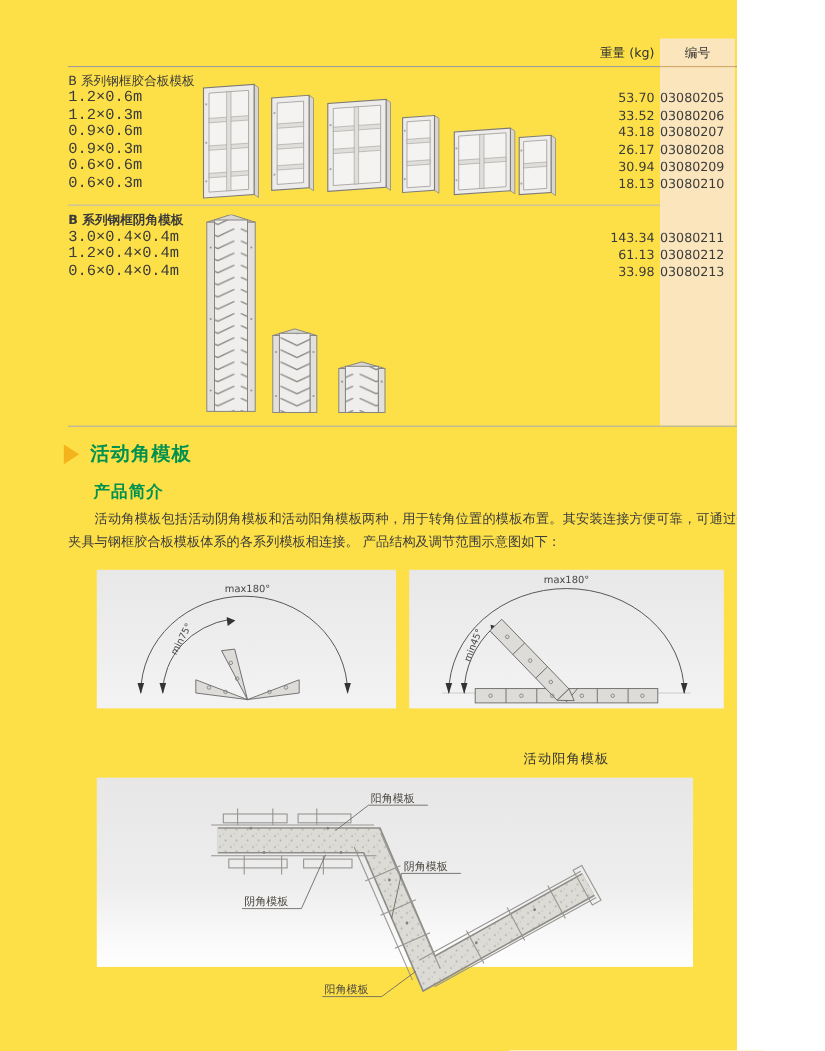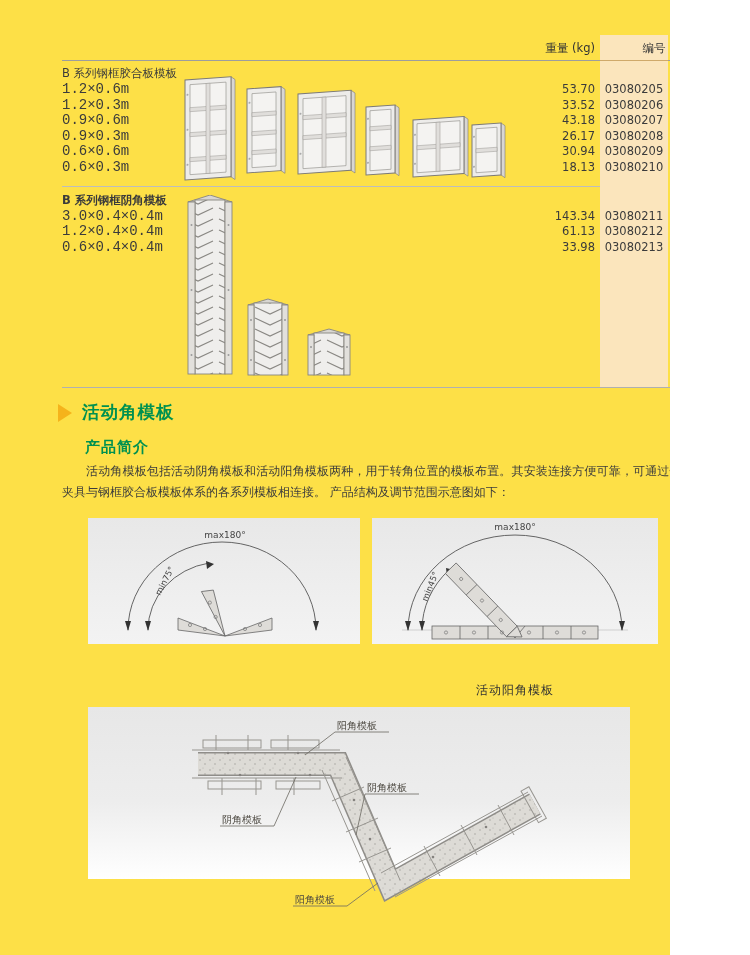--- a/index.html
+++ b/index.html
@@ -3,27 +3,27 @@
 <meta charset="utf-8">
 <style>
   html,body{margin:0;padding:0;background:#fff;}
   .page{position:relative;width:670px;height:955px;background:#fde047;overflow:hidden;
         font-family:"DejaVu Sans","Liberation Sans",sans-serif;color:#3b3b3b;}
   .abs{position:absolute;}
   
   .code-col{position:absolute;left:600px;top:35px;width:68px;height:352px;background:#fbe5bc;}
   .th{position:absolute;top:41px;font-size:11.5px;color:#333;}
   .th-weight{left:440px;width:155px;text-align:right;}
-  .th-code{left:600px;width:68px;text-align:center;padding-left:20px;}
+  .th-code{left:600px;width:68px;text-align:center;}
   .rule{position:absolute;height:1px;background:#9d9d9d;}
   .rule-tan{position:absolute;height:1px;background:#cfa96a;}
   .sec-title{position:absolute;left:62px;font-size:11.5px;line-height:15px;color:#3b3b3b;}
   .row-size{position:absolute;left:62px;font-size:14px;line-height:15px;color:#3b3b3b;font-family:Liberation Mono, monospace;}
   .row-weight{position:absolute;left:440px;width:155px;text-align:right;font-size:11.5px;line-height:15px;color:#3b3b3b;}
-  .row-code{position:absolute;left:600px;width:68px;text-align:center;font-size:11.5px;line-height:15px;color:#3b3b3b;}
+  .row-code{position:absolute;left:600px;width:68px;font-size:11.5px;line-height:15px;color:#3b3b3b;}
   
   .tri{position:absolute;left:58px;top:404px;width:0;height:0;
        border-left:14px solid #f5b31b;border-top:9px solid transparent;border-bottom:9px solid transparent;}
   .h1{position:absolute;left:82px;top:400px;font-size:17.5px;font-weight:bold;color:#009150;letter-spacing:1px;}
   .h2{position:absolute;font-size:15px;font-weight:bold;color:#009150;letter-spacing:1px;}
   .para{position:absolute;left:62px;top:461px;width:656px;font-size:12px;line-height:20.5px;
         color:#3c3c3c;text-indent:2em;text-align:justify;}
   
   .diag{position:absolute;top:518px;height:126px;background:linear-gradient(#e8e8e8,#f3f3f3);}
   .diag-caption{position:absolute;top:649px;text-align:center;font-size:12px;color:#333;letter-spacing:1px;}

